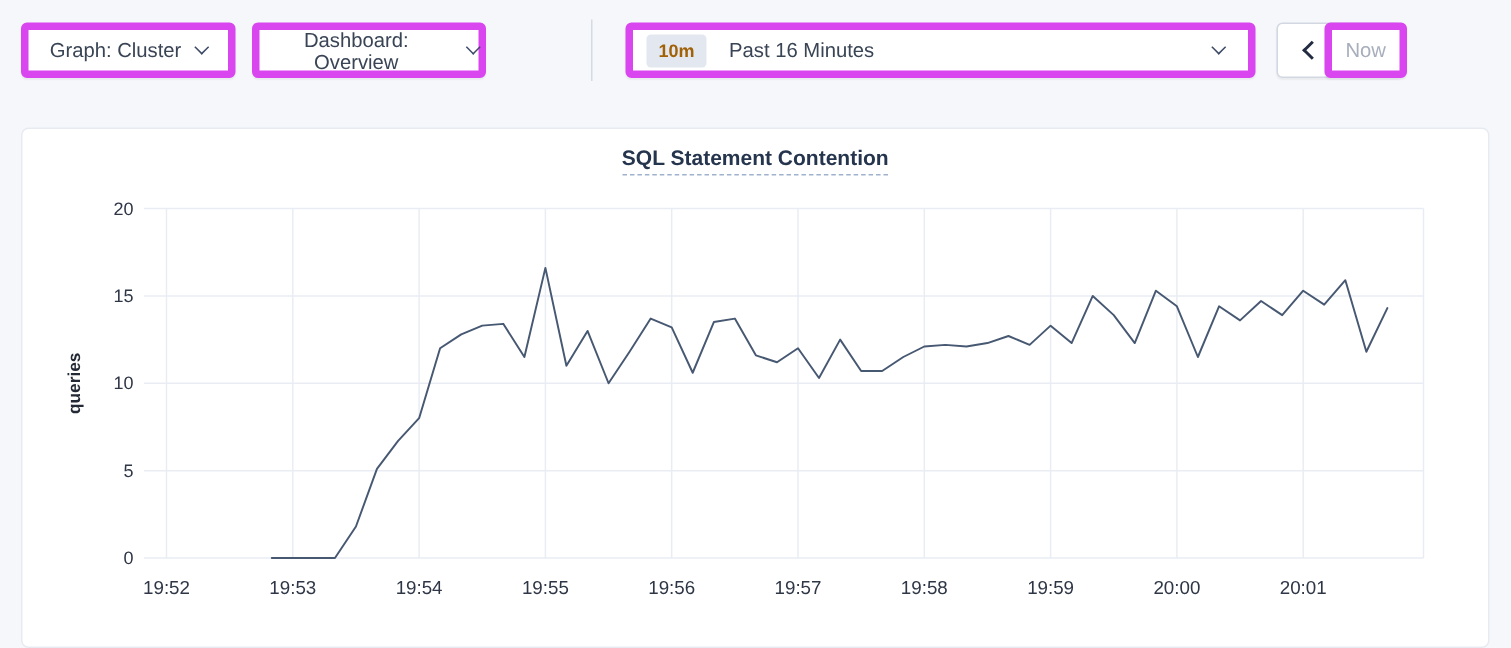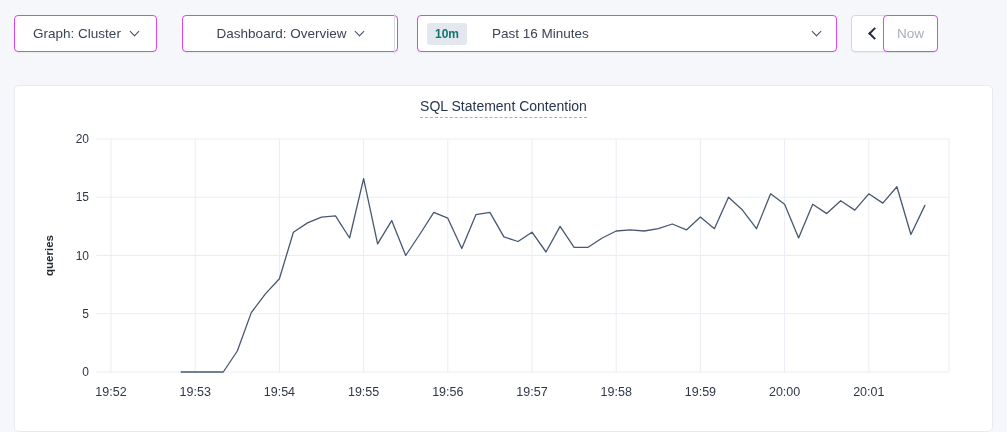--- a/index.html
+++ b/index.html
@@ -8,37 +8,37 @@
     background: #f5f7fa;
     font-family: "Liberation Sans", sans-serif;
     position: relative;
     color: #394455;
   }
   
   .toolbar { position: absolute; left: 0; top: 0; width: 1007px; height: 70px; }
   .btn {
     position: absolute; top: 15px; height: 37px;
     background: #fff;
-    border: 1px solid #d946ef;
+    border: 5px solid #d946ef;
     border-radius: 4px;
     display: flex; align-items: center; justify-content: center;
     font-size: 13.5px; color: #394455;
     box-shadow: 0 1px 1px rgba(33,43,67,0.05);
     cursor: pointer;
     font-family: "Liberation Sans", sans-serif;
   }
   .btn-graph { left: 14px; width: 143px; gap: 10px; }
-  .btn-dashboard { left: 182px; width: 216px; gap: 10px; }
+  .btn-dashboard { left: 168px; width: 156px; gap: 10px; }
   .toolbar-divider { position: absolute; left: 394px; top: 13px; width: 1px; height: 41px; background: #d5dae3; }
   .btn-timerange { left: 417px; width: 420px; justify-content: flex-start; padding: 0 16px 0 9px; }
   .badge {
-    background: #e3e7ef; color: #0f766e;
+    background: #e3e7ef; color: #a16207;
     font-size: 12px; font-weight: 700;
     padding: 4px 8px; border-radius: 3px;
-    margin-right: 25px;
+    margin-right: 15px;
   }
   .chev {
     display: inline-block; width: 7px; height: 7px;
     border-right: 1.6px solid #3c4a66; border-bottom: 1.6px solid #3c4a66;
     transform: rotate(45deg); margin-top: -4px;
   }
   .chev.at-right { margin-left: auto; }
   .nav-group {
     position: absolute; left: 851px; top: 15px; width: 84px; height: 37px;
     background: #fff; border: 1px solid #d2d7e1; border-radius: 4px;
@@ -53,21 +53,21 @@
   
   .card {
     position: absolute; left: 14px; top: 85px; width: 979px; height: 347px;
     background: #fff;
     border: 1px solid #e7ebf1;
     border-radius: 5px;
   }
   .card-title-row { position: absolute; left: 0; top: 11px; width: 100%; text-align: center; }
   .card-title {
     display: inline-block;
-    font-size: 14px; font-weight: 400; color: #26354e;
+    font-size: 14px; font-weight: 700; color: #26354e;
     border-bottom: 1px dashed #9fb1cc;
     padding-bottom: 3px;
     cursor: help;
   }
   .chart-svg { position: absolute; left: 0; top: 0; width: 979px; height: 347px; }
   svg text { font-family: "Liberation Sans", sans-serif; }
 </style>
 </head>
 <body>
 

